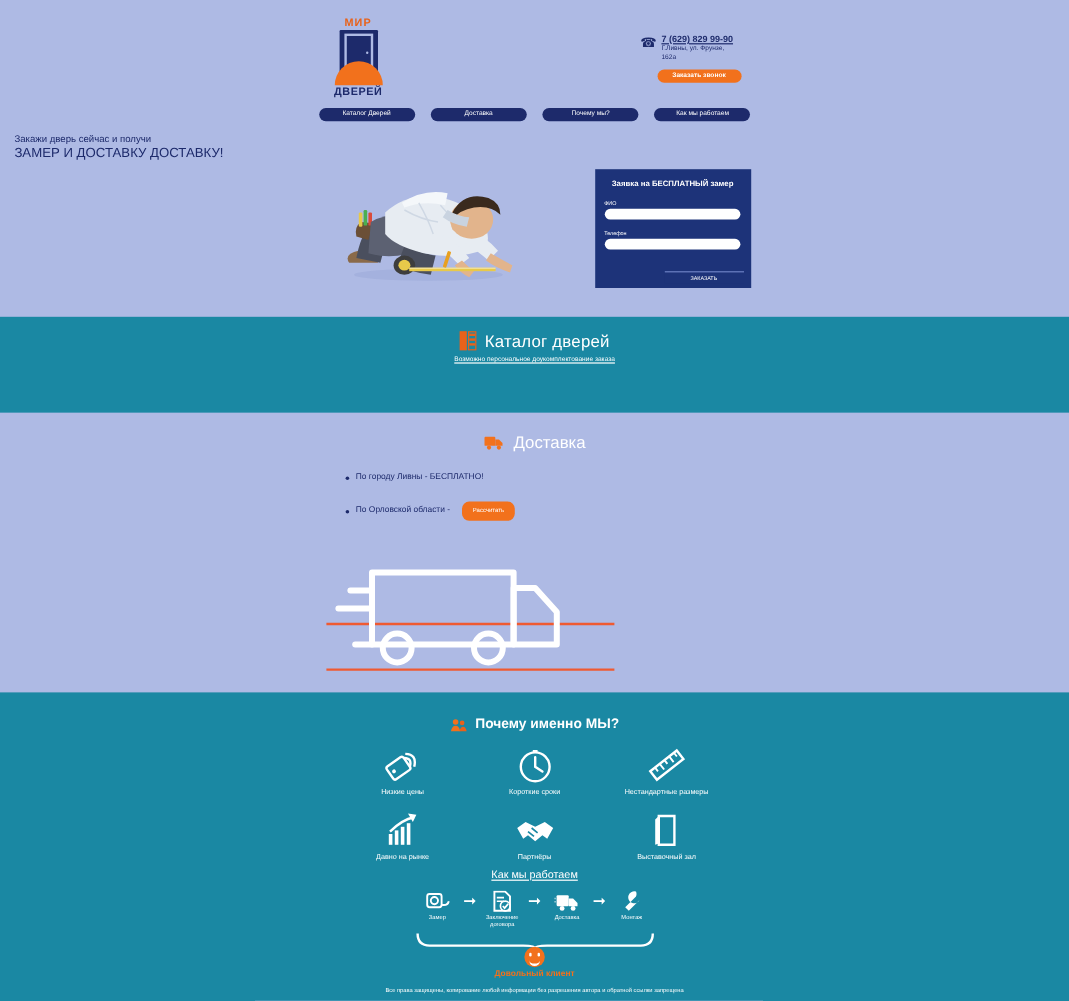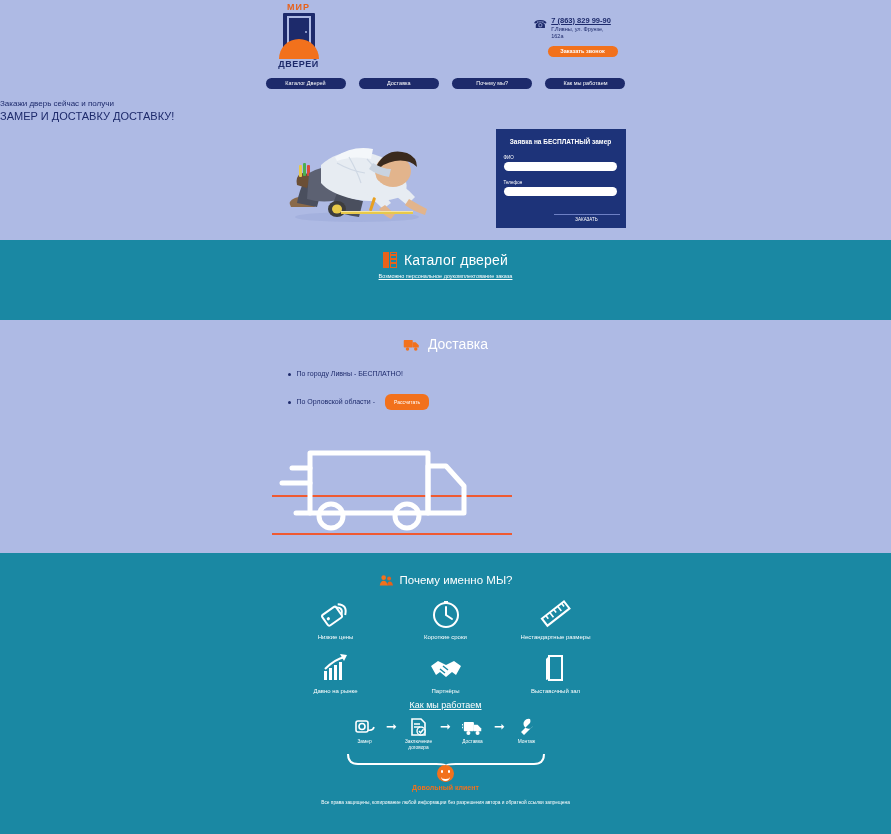--- a/index.html
+++ b/index.html
@@ -4,21 +4,21 @@
 <style>
   html,body{margin:0;padding:0;}
   body{
     width:891px;height:834px;overflow:hidden;
     font-family:"Liberation Sans","DejaVu Sans",sans-serif;
     background:#aebae4;
   }
   .page{width:891px;height:834px;position:relative;}
 
   
-  .sec-hero{background:#aebae4;padding:0;position:relative;height:240px;}
+  .sec-hero{background:#aebae4;padding:12px;position:relative;height:240px;}
   .sec-catalog{background:#1a88a3;height:80px;position:relative;}
   .sec-delivery{background:#aebae4;height:233px;position:relative;}
   .sec-why{background:#1a88a3;height:281px;position:relative;}
 
   .inner{width:360px;margin:0 auto;position:relative;}
 
   
   .header{width:360px;margin:0 auto;position:relative;height:76px;}
   .logo{position:absolute;left:4px;top:2px;width:58px;height:70px;text-align:center;}
   .logo-top{font-size:9px;font-weight:bold;color:#e8621a;letter-spacing:1px;line-height:10px;}
@@ -76,21 +76,21 @@
   .del-head-txt{color:#fff;font-size:14px;}
   .del-list{margin-top:16px;padding-left:22px;}
   .del-item{font-size:7px;color:#1d2a6b;line-height:12px;margin-bottom:14px;display:flex;align-items:center;gap:6px;}
   .bullet{width:3px;height:3px;border-radius:50%;background:#1d2a6b;display:inline-block;}
   .btn-calc{display:inline-block;background:#f2711c;color:#fff;font-size:5px;border-radius:6px;
     padding:2px 9px;margin-left:4px;cursor:pointer;}
   .truck-wrap{position:absolute;left:0;right:0;top:108px;height:115px;}
 
   
   .why-head{display:flex;align-items:center;justify-content:center;gap:7px;padding-top:21px;}
-  .why-head-txt{color:#fff;font-size:11.5px;}
+  .why-head-txt{color:#fff;font-size:11.5px;font-weight:bold;}
   .grid{width:330px;margin:9px auto 0;display:flex;}
   .cell{flex:1;text-align:center;}
   .cell .ico{height:38px;display:flex;align-items:center;justify-content:center;}
   .cell .cap{color:#fff;font-size:6px;margin-top:1px;}
   .how-link{display:block;text-align:center;color:#fff;font-size:9px;text-decoration:underline;margin-top:6px;cursor:pointer;}
 
   .steps{width:200px;margin:6px auto 0;display:flex;align-items:flex-start;justify-content:space-between;}
   .step{text-align:center;width:38px;}
   .step .si{height:22px;display:flex;align-items:center;justify-content:center;}
   .step .sl{color:#fff;font-size:4.8px;margin-top:1px;line-height:6px;}
@@ -123,21 +123,21 @@
           <div class="door-knob"></div>
           <div class="arch"></div>
         </div>
         <div class="logo-bot">ДВЕРЕЙ</div>
       </div>
 
       <div class="contact">
         <div class="contact-row">
           <span class="phone-ico">☎</span>
           <div>
-            <div class="phone-num">7 (863) 829 99-90</div>
+            <div class="phone-num">7 (629) 829 99-90</div>
             <div class="addr">Г.Ливны, ул. Фрунзе, 162а</div>
           </div>
         </div>
         <div class="btn-call">Заказать звонок</div>
       </div>
     </div>
 
     <div class="nav">
       <div class="nav-btn">Каталог Дверей</div>
       <div class="nav-btn">Доставка</div>

